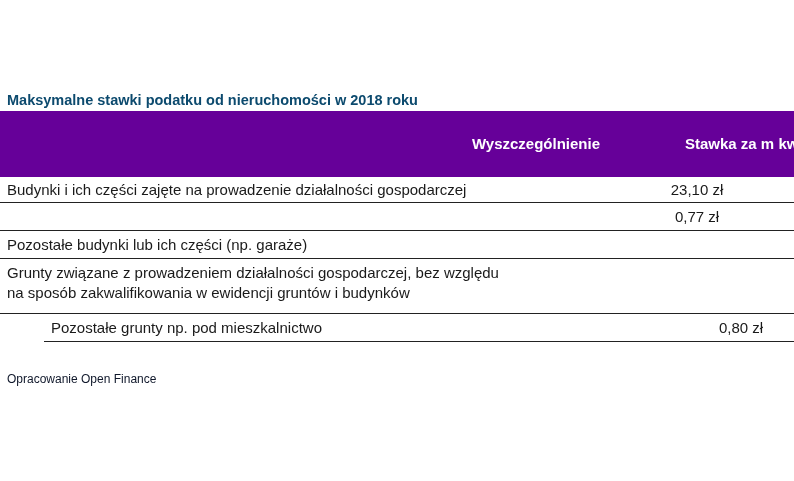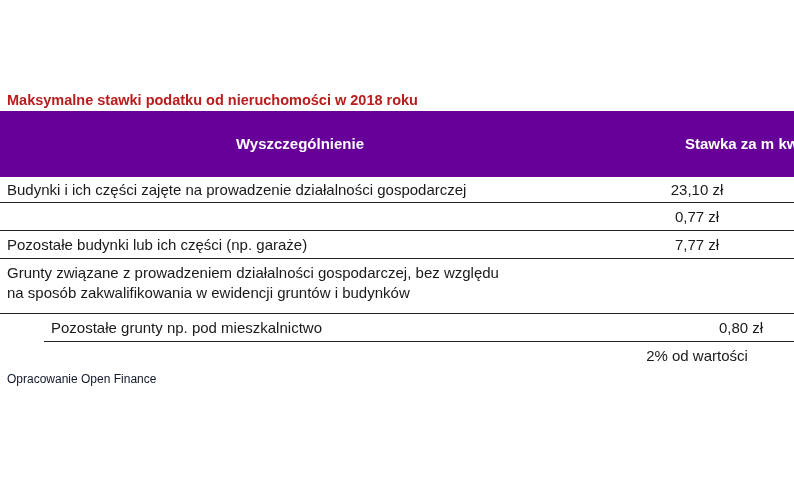--- a/index.html
+++ b/index.html
@@ -1,21 +1,21 @@
 <!DOCTYPE html>
 <html><head>
 <meta charset="utf-8">
 <style>
   html, body { margin: 0; padding: 0; background: #ffffff; }
   body { width: 794px; height: 481px; position: relative; overflow: hidden;
          font-family: "Liberation Sans", sans-serif; color: #1a1a1a; }
-  .title { position: absolute; left: 7px; top: 92px; font-size: 14.5px; font-weight: bold; color: #b91c1c; }
+  .title { position: absolute; left: 7px; top: 92px; font-size: 14.5px; font-weight: bold; color: #0c4a6e; }
   .header { position: absolute; left: 0; top: 111px; width: 794px; height: 66px; background: #660099; color: #fff;
             font-weight: bold; font-size: 15px; }
-  .header .c1 { position: absolute; left: 0; width: 600px; top: 0; height: 66px; line-height: 66px; text-align: center; }
+  .header .c1 { position: absolute; left: 0; width: 600px; top: 0; height: 66px; line-height: 66px; text-align: right; }
   .header .c2 { position: absolute; left: 608px; width: 194px; top: 0; height: 66px; line-height: 66px; text-align: right; }
   .row { position: absolute; left: 0; width: 794px; border-bottom: 1.5px solid #222; font-size: 15px; }
   .row .c1 { position: absolute; left: 7px; width: 600px; }
   .row .c2 { position: absolute; left: 600px; width: 194px; text-align: center; }
   .row.last { border-bottom: none; }
   .source { position: absolute; left: 7px; top: 372px; font-size: 12px; color: #0f172a; }
 </style>
 </head>
 <body>
 
@@ -28,27 +28,25 @@
 
 <div class="row" style="top:177px;height:25px;">
   <div class="c1" style="top:4px;">Budynki i ich części zajęte na prowadzenie działalności gospodarczej</div>
   <div class="c2" style="top:4px;">23,10 zł</div>
 </div>
 <div class="row" style="top:203px;height:27px;">
   <div class="c2" style="top:5px;">0,77 zł</div>
 </div>
 <div class="row" style="top:231px;height:27px;">
   <div class="c1" style="top:5px;">Pozostałe budynki lub ich części (np. garaże)</div>
-  <div class="c2" style="top:5px;">7,77 zł</div>
 </div>
 <div class="row" style="top:259px;height:54px;">
   <div class="c1" style="top:5px;">Grunty związane z prowadzeniem działalności gospodarczej, bez względu</div>
   <div class="c1" style="top:25px;">na sposób zakwalifikowania w ewidencji gruntów i budynków</div>
 </div>
 <div class="row" style="top:314px;height:27px;margin-left:44px;">
   <div class="c1" style="top:5px;">Pozostałe grunty np. pod mieszkalnictwo</div>
   <div class="c2" style="top:5px;">0,80 zł</div>
 </div>
 <div class="row last" style="top:342px;height:27px;">
-  <div class="c2" style="top:5px;">2% od wartości</div>
 </div>
 
 <div class="source">Opracowanie Open Finance</div>
 
 </body></html>

